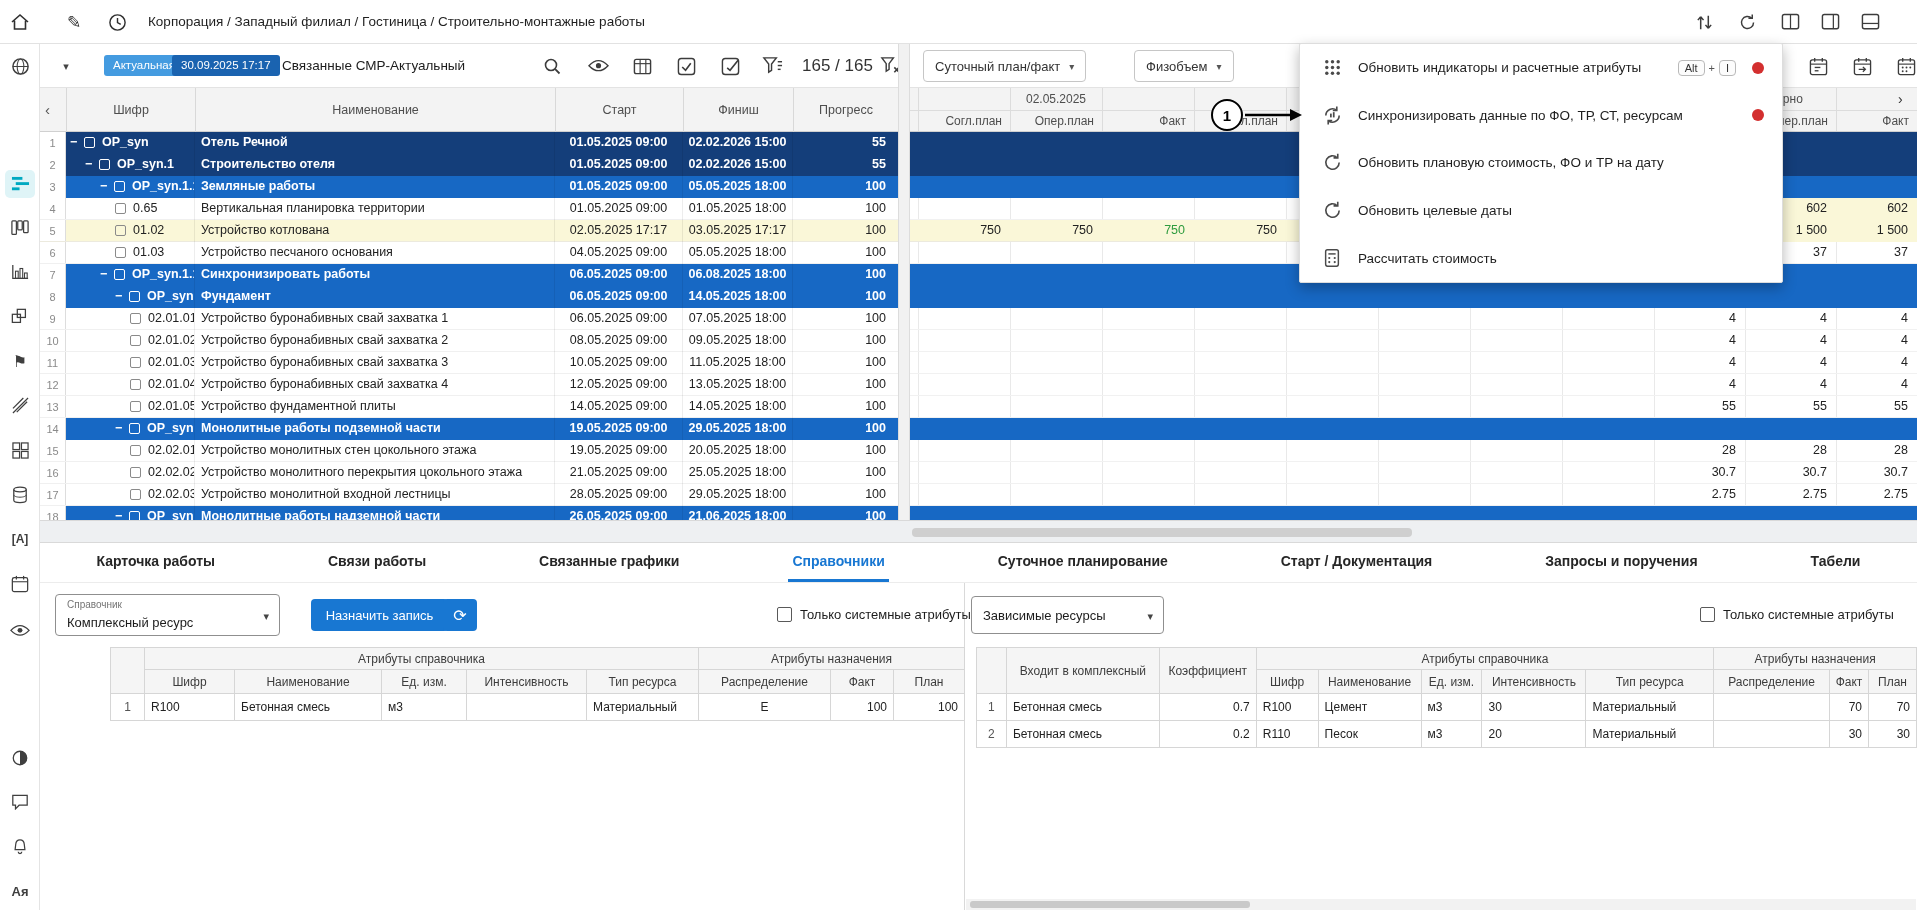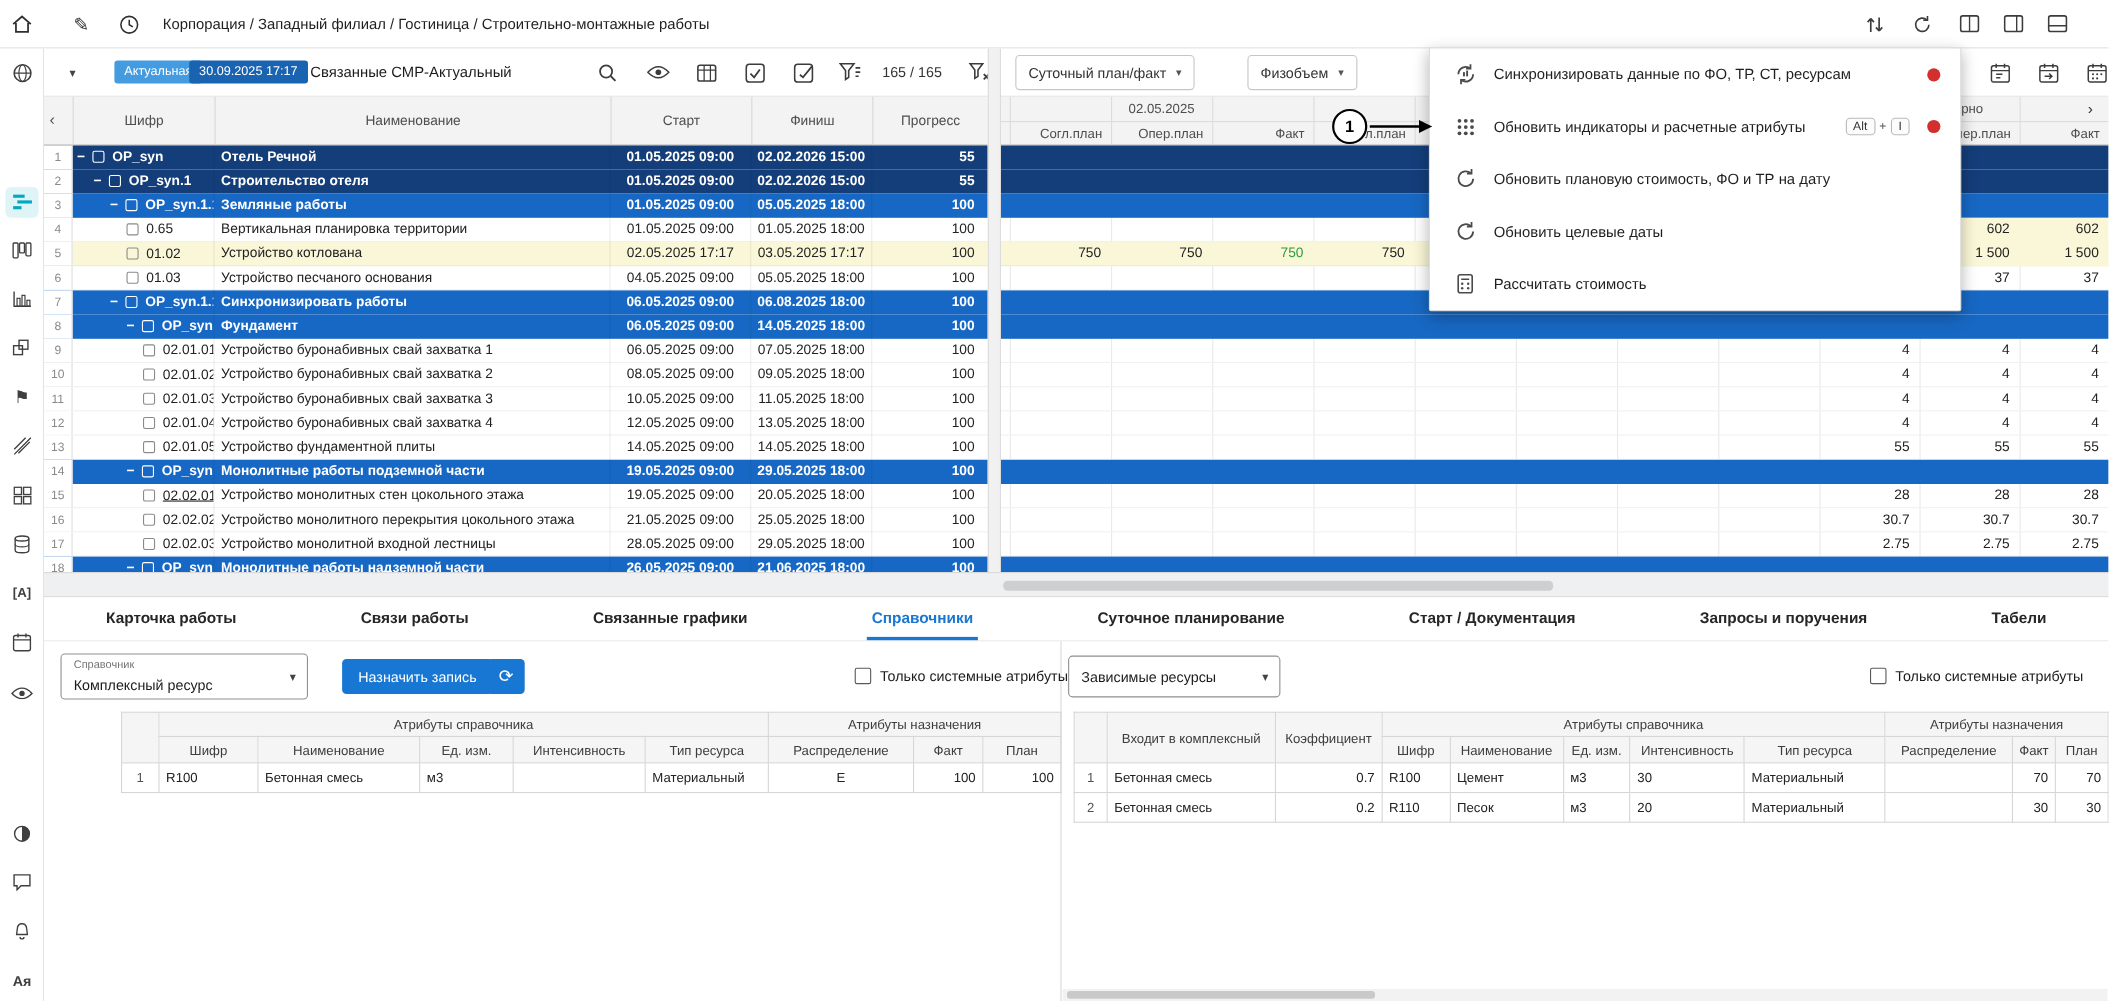--- a/index.html
+++ b/index.html
@@ -11,21 +11,21 @@
 .topbar{position:absolute;left:0;top:0;width:1917px;height:44px;background:#fff;border-bottom:1px solid #e2e2e2;z-index:5}
 .ti{position:absolute;width:28px;height:28px;display:flex;align-items:center;justify-content:center}
 .crumb{position:absolute;left:148px;top:0;height:44px;line-height:44px;font-size:13.5px;color:#1f1f1f;white-space:nowrap}
 .pencil{font-size:17px;color:#2f2f2f}
 
 .toolbar{position:absolute;left:40px;top:44px;width:1877px;height:44px;background:#fff;border-bottom:1px solid #e3e3e3}
 .pill{position:absolute;top:11px;height:21px;line-height:21px;border-radius:3px;color:#fff;font-size:11.5px;padding:0 9px;white-space:nowrap}
 .pill-light{background:#449be0}
 .pill-dark{background:#1a63b0}
 .plan-title{position:absolute;left:242px;top:0;height:44px;line-height:44px;font-size:13.5px;color:#1c1c1c;white-space:nowrap}
-.fcount{position:absolute;left:762px;top:0;height:44px;line-height:44px;font-size:13px;color:#333}
+.fcount{position:absolute;left:762px;top:0;height:44px;line-height:44px;font-size:17px;color:#333}
 .tb-btn{position:absolute;top:6px;height:32px;border:1px solid #c6c6c6;border-radius:4px;background:#fff;display:flex;align-items:center;padding:0 11px;font-size:13px;color:#333;gap:9px;white-space:nowrap}
 .caret{font-size:10px;color:#555}
 .digits{position:absolute;left:1252px;top:7px;width:34px;display:flex;flex-direction:column;align-items:center;line-height:12px;color:#3c3c3c}
 .digits .d1{font-size:10.5px;font-weight:700}
 .digits .d2{font-size:11px}
 
 .sidebar{position:absolute;left:0;top:44px;width:40px;height:866px;background:#fff;border-right:1px solid #e4e4e4;z-index:4}
 .sb{position:absolute;left:0;width:40px;height:28px;display:flex;align-items:center;justify-content:center}
 .sb.active{left:5px;width:30px;background:#dff4f7;border-radius:5px}
 .sb .txt{font-size:12px;font-weight:700;color:#3f3f3f}
@@ -470,21 +470,21 @@
     <div class="g-row row-group">
       <div class="g-num">14</div>
       <div class="g-cell c-code" style="padding-left: 49px;"><span class="g-exp">−</span><span class="g-chk"></span><span class="g-codetext">OP_syn.1.1</span></div>
       <div class="g-cell c-name">Монолитные работы подземной части</div>
       <div class="g-cell c-start">19.05.2025 09:00</div>
       <div class="g-cell c-finish">29.05.2025 18:00</div>
       <div class="g-cell c-prog">100</div>
     </div>
     <div class="g-row row-plain">
       <div class="g-num">15</div>
-      <div class="g-cell c-code" style="padding-left: 64px; text-decoration: underline;"><span class="g-chk"></span><span class="g-codetext">02.02.01</span></div>
+      <div class="g-cell c-code" style="padding-left: 64px;"><span class="g-chk"></span><span class="g-codetext">02.02.01</span></div>
       <div class="g-cell c-name">Устройство монолитных стен цокольного этажа</div>
       <div class="g-cell c-start">19.05.2025 09:00</div>
       <div class="g-cell c-finish">20.05.2025 18:00</div>
       <div class="g-cell c-prog">100</div>
     </div>
     <div class="g-row row-plain">
       <div class="g-num">16</div>
       <div class="g-cell c-code" style="padding-left: 64px;"><span class="g-chk"></span><span class="g-codetext">02.02.02</span></div>
       <div class="g-cell c-name">Устройство монолитного перекрытия цокольного этажа</div>
       <div class="g-cell c-start">21.05.2025 09:00</div>
@@ -756,35 +756,20 @@
       </tbody>
     </table>
   </div>
 <div class="scroll-h">
     <div class="th"></div>
   </div>
 
 <div class="cmenu">
     <div class="m-item">
       <span class="m-icon">
-        <svg viewBox="0 0 22 22" width="21">
-          <path d="M4 11a7 7 0 0 1 11.5-5.3" fill="none" stroke="#4a4a4a" stroke-width="1.7"></path>
-          <path d="M15.5 1.5v4.2h-4.2" fill="none" stroke="#4a4a4a" stroke-width="1.7"></path>
-          <path d="M18 11a7 7 0 0 1-11.5 5.3" fill="none" stroke="#4a4a4a" stroke-width="1.7"></path>
-          <path d="M6.5 20.5v-4.2h4.2" fill="none" stroke="#4a4a4a" stroke-width="1.7"></path>
-          <rect x="8.4" y="9" width="1.8" height="4" fill="#4a4a4a"></rect>
-          <rect x="11.4" y="7.5" width="1.8" height="5.5" fill="#4a4a4a"></rect>
-        </svg>
-      </span>
-      <span class="m-label">Синхронизировать данные по ФО, ТР, СТ, ресурсам</span>
-      <span class="m-flex"></span>
-      <span class="m-dot"></span>
-    </div>
-    <div class="m-item">
-      <span class="m-icon">
         <svg viewBox="0 0 20 20" width="19">
           <circle cx="4" cy="4" r="1.8" fill="#4a4a4a"></circle>
           <circle cx="10" cy="4" r="1.8" fill="#4a4a4a"></circle>
           <circle cx="16" cy="4" r="1.8" fill="#4a4a4a"></circle>
           <circle cx="4" cy="10" r="1.8" fill="#4a4a4a"></circle>
           <circle cx="10" cy="10" r="1.8" fill="#4a4a4a"></circle>
           <circle cx="16" cy="10" r="1.8" fill="#4a4a4a"></circle>
           <circle cx="4" cy="16" r="1.8" fill="#4a4a4a"></circle>
           <circle cx="10" cy="16" r="1.8" fill="#4a4a4a"></circle>
           <circle cx="16" cy="16" r="1.8" fill="#4a4a4a"></circle>
@@ -793,20 +778,35 @@
       <span class="m-label">Обновить индикаторы и расчетные атрибуты</span>
       <span class="m-flex"></span>
       <span class="kbd">Alt</span>
       <span class="m-plus">+</span>
       <span class="kbd">I</span>
       <span class="m-dot"></span>
     </div>
     <div class="m-item">
       <span class="m-icon">
         <svg viewBox="0 0 22 22" width="21">
+          <path d="M4 11a7 7 0 0 1 11.5-5.3" fill="none" stroke="#4a4a4a" stroke-width="1.7"></path>
+          <path d="M15.5 1.5v4.2h-4.2" fill="none" stroke="#4a4a4a" stroke-width="1.7"></path>
+          <path d="M18 11a7 7 0 0 1-11.5 5.3" fill="none" stroke="#4a4a4a" stroke-width="1.7"></path>
+          <path d="M6.5 20.5v-4.2h4.2" fill="none" stroke="#4a4a4a" stroke-width="1.7"></path>
+          <rect x="8.4" y="9" width="1.8" height="4" fill="#4a4a4a"></rect>
+          <rect x="11.4" y="7.5" width="1.8" height="5.5" fill="#4a4a4a"></rect>
+        </svg>
+      </span>
+      <span class="m-label">Синхронизировать данные по ФО, ТР, СТ, ресурсам</span>
+      <span class="m-flex"></span>
+      <span class="m-dot"></span>
+    </div>
+    <div class="m-item">
+      <span class="m-icon">
+        <svg viewBox="0 0 22 22" width="21">
           <path d="M18 11a7 7 0 1 1-2.1-5" fill="none" stroke="#4a4a4a" stroke-width="1.7"></path>
           <path d="M16.5 1.8v4.4h-4.4" fill="none" stroke="#4a4a4a" stroke-width="1.7"></path>
         </svg>
       </span>
       <span class="m-label">Обновить плановую стоимость, ФО и ТР на дату</span>
       <span class="m-flex"></span>
     </div>
     <div class="m-item">
       <span class="m-icon">
         <svg viewBox="0 0 22 22" width="21">

